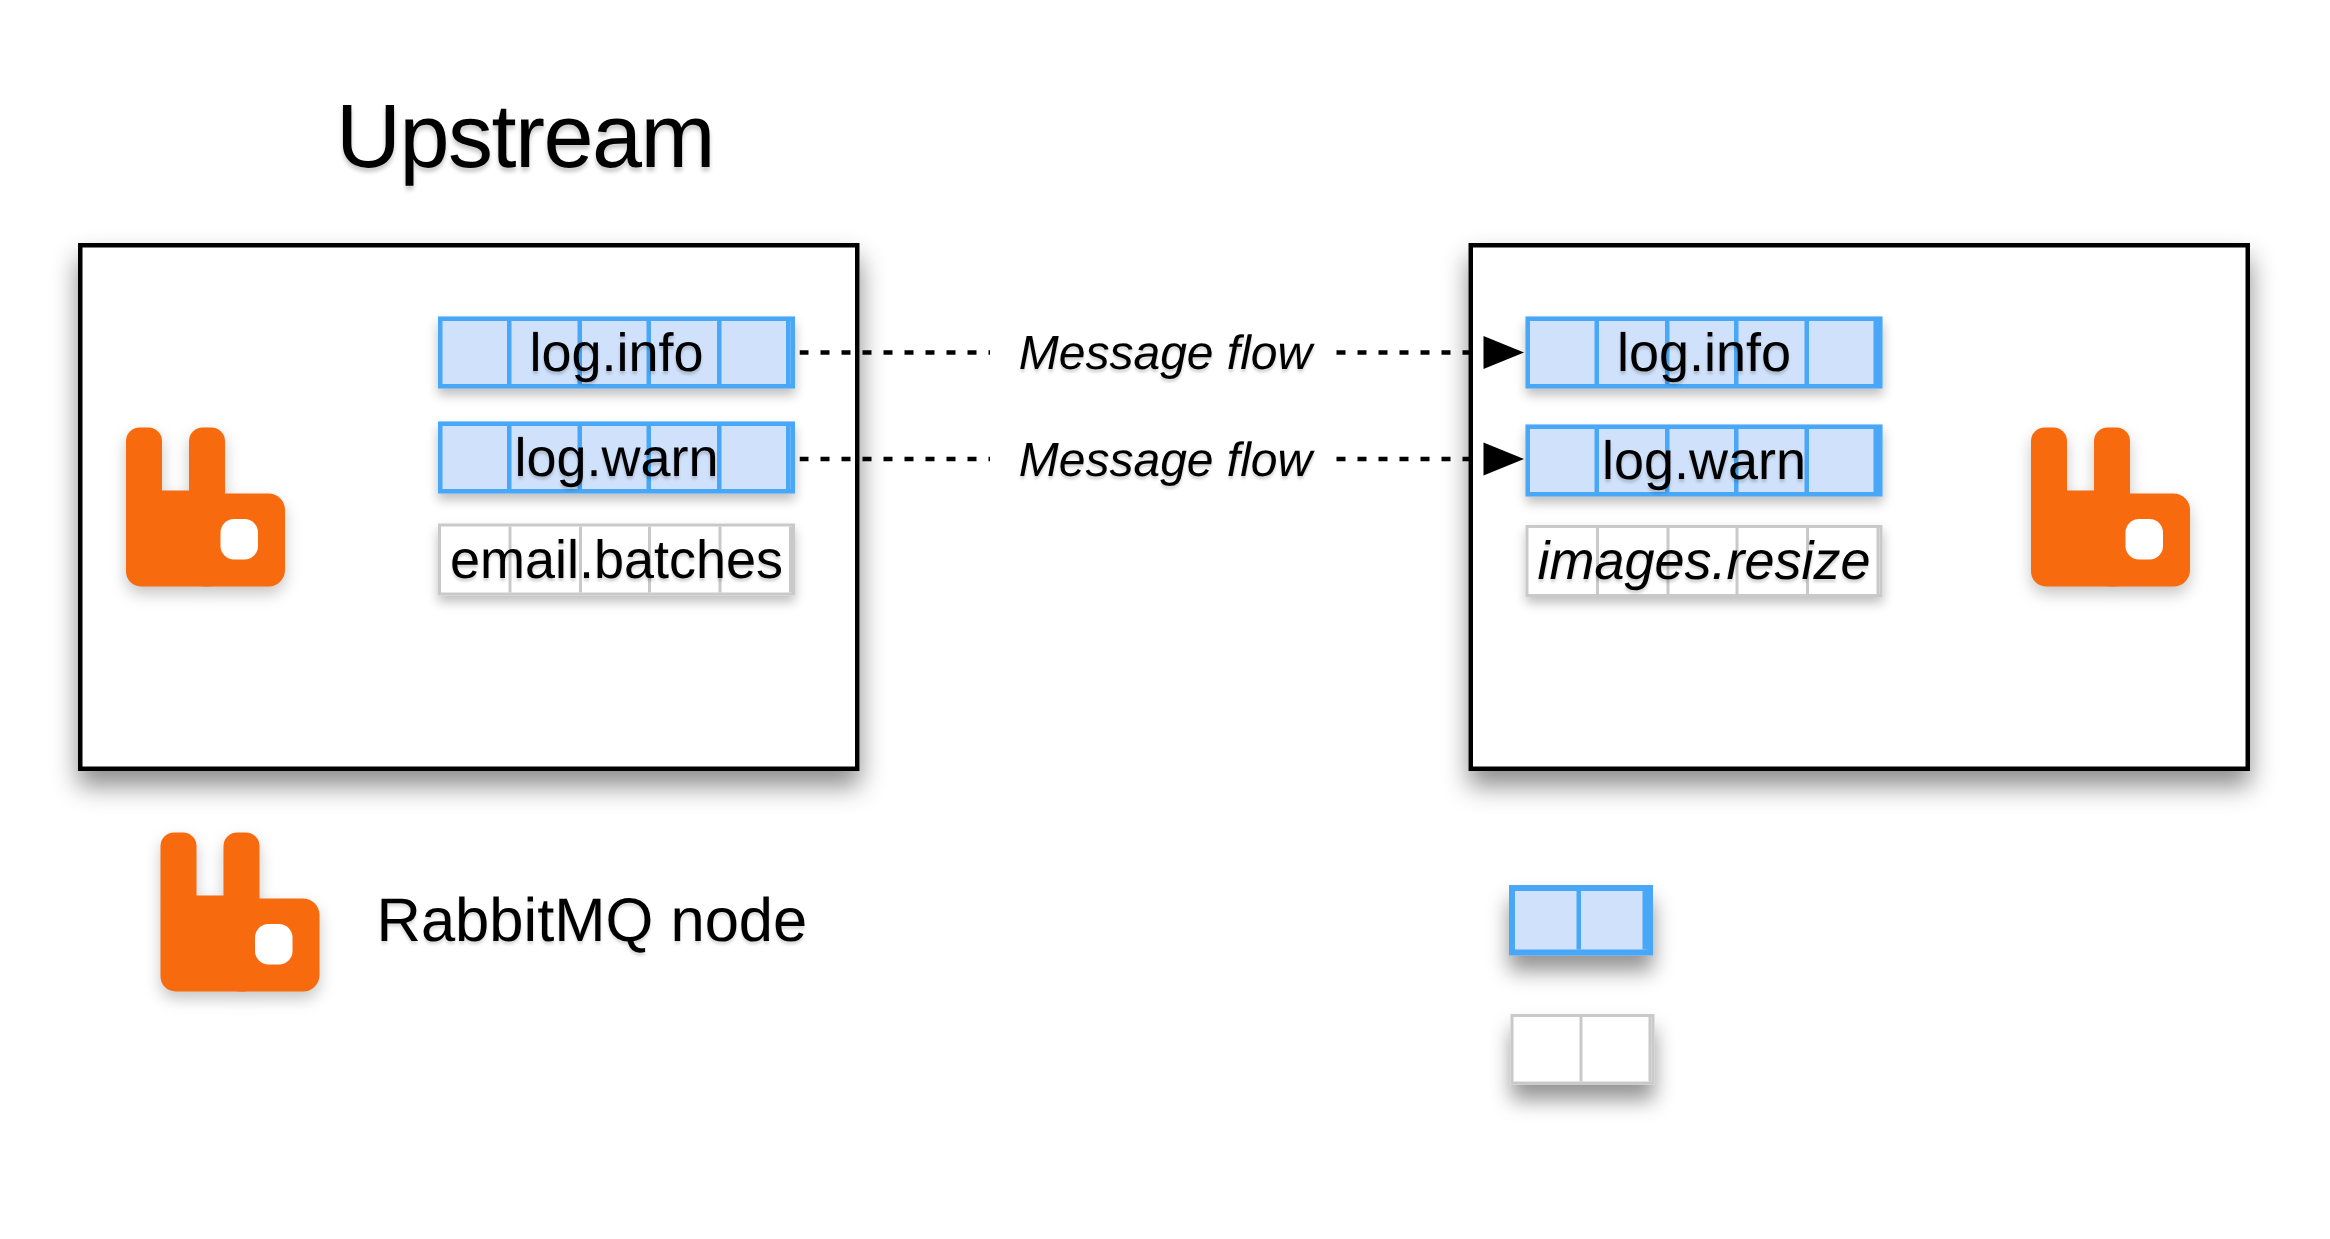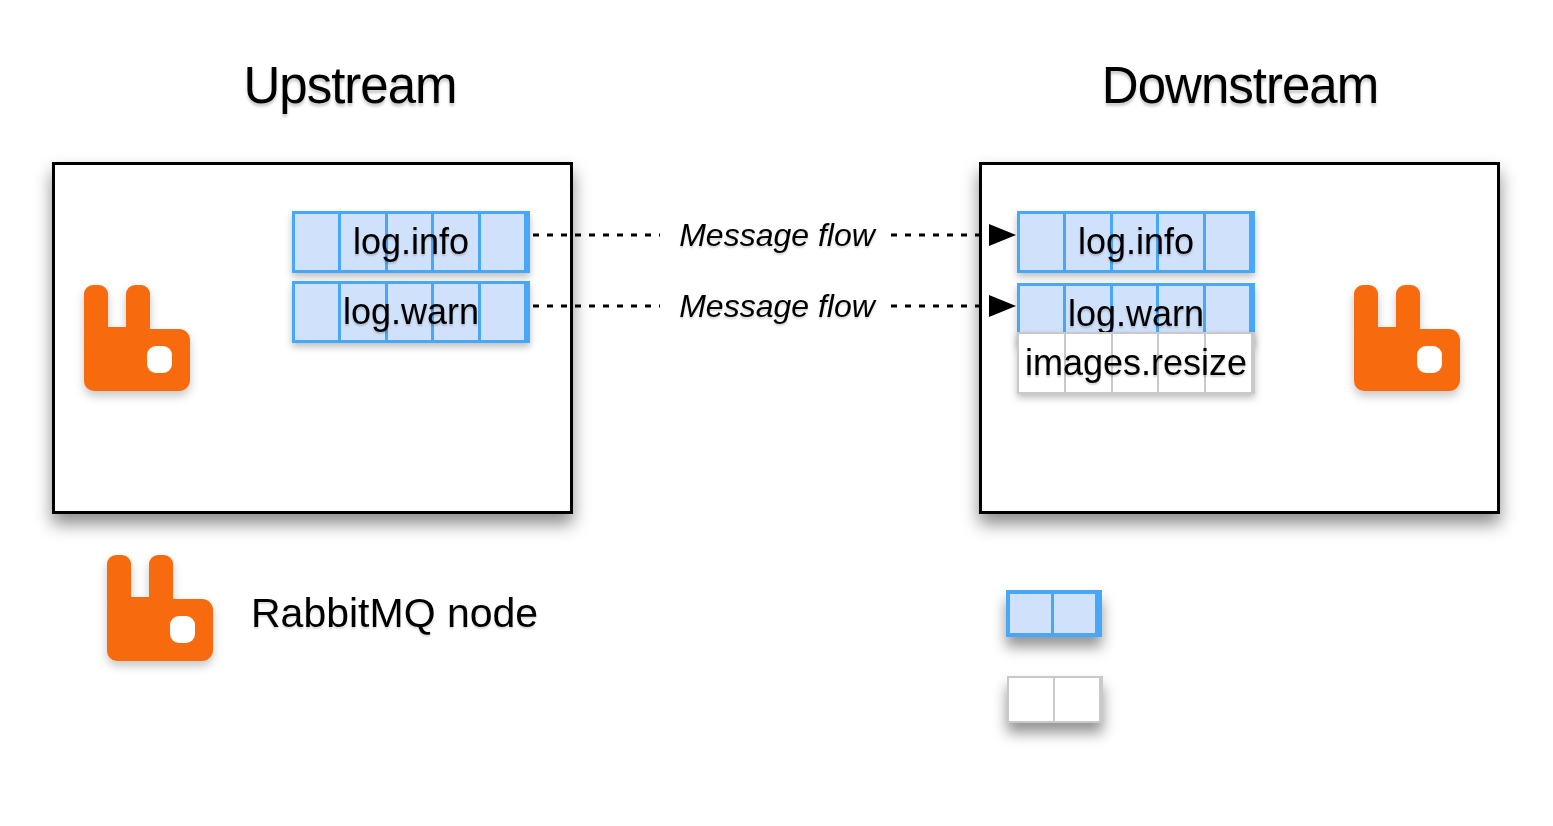--- a/index.html
+++ b/index.html
@@ -4,21 +4,21 @@
 <style>
   html,body{margin:0;padding:0;background:#fff;}
   #canvas{
     position:relative;width:1553px;height:826px;background:#fff;
     font-family:"Liberation Sans",sans-serif;color:#000;overflow:hidden;
   }
 
   
   .section-title{
     position:absolute;width:600px;text-align:center;
-    font-size:51px;line-height:1.1;font-weight:400;letter-spacing:-1px;
+    font-size:60px;line-height:1.1;font-weight:400;letter-spacing:-1px;
     text-shadow:0 3px 3px rgba(0,0,0,0.22);
   }
   #title-upstream{left:50px;top:58px;}
   #title-downstream{left:940px;top:58px;}
 
   
   .node-box{
     position:absolute;width:515px;height:346px;background:#fff;
     border:3px solid var(--box-border,#000);
     box-shadow:0 10px 16px rgba(0,0,0,0.45);
@@ -27,21 +27,21 @@
   #downstream-box{left:979px;top:162px;}
 
   
   .rabbit{position:absolute;width:110px;height:110px;filter:drop-shadow(0 5px 5px rgba(0,0,0,0.22));}
   #rabbit-upstream{left:82px;top:283px;}
   #rabbit-downstream{left:1352px;top:283px;}
   #rabbit-legend{left:105px;top:553px;}
 
   
   .queue{
-    position:absolute;width:238px;height:62px;display:flex;box-sizing:border-box;
+    position:absolute;width:238px;height:48px;display:flex;box-sizing:border-box;
     box-shadow:0 4px 7px rgba(0,0,0,0.25);
   }
   .queue.federated{
     background:var(--queue-fill-blue,#d0e1fb);
     border:3px solid var(--queue-border-blue,#48a7f7);
   }
   .queue.federated .cell{border-right:3px solid var(--queue-border-blue,#48a7f7);}
   .queue.unfederated{
     background:#fff;
     border:2px solid var(--queue-border-gray,#c9c9c9);
@@ -51,21 +51,21 @@
   .queue .cell:last-child{border-right:none;}
   .queue .queue-label{
     position:absolute;inset:0;display:flex;align-items:center;justify-content:center;
     font-size:36px;white-space:nowrap;text-shadow:0 2px 2px rgba(0,0,0,0.18);
   }
   #uq-loginfo{left:292px;top:211px;}
   #uq-logwarn{left:292px;top:281px;}
   #uq-email{left:292px;top:349px;}
   #dq-loginfo{left:1017px;top:211px;}
   #dq-logwarn{left:1017px;top:283px;}
-  #dq-images{left:1017px;top:332px;}
+  #dq-images{left:1017px;top:350px;font-style:italic;}
 
   
   .flow-row{position:absolute;left:533px;width:484px;height:40px;z-index:5;}
   #flow-1{top:215px;}
   #flow-2{top:286px;}
   .flow-row svg{position:absolute;left:0;top:0;}
   .flow-label{
     position:absolute;left:130px;top:0;width:228px;height:40px;
     display:flex;align-items:center;justify-content:center;
     font-size:32px;white-space:nowrap;text-shadow:0 2px 2px rgba(0,0,0,0.18);font-style:italic;
@@ -95,21 +95,20 @@
   }
   #swatch-unfederated .cell{flex:1;border-right:2px solid var(--queue-border-gray,#c9c9c9);}
   .swatch .cell:last-child{border-right:none;}
 </style>
 </head>
 <body>
 
 <div id="canvas">
 
   <div class="section-title" id="title-upstream">Upstream</div>
-  <div class="section-title" id="title-downstream">Downstream</div>
 
   <div class="node-box" id="upstream-box"></div>
 
   <div class="node-box" id="downstream-box"></div>
 
   <svg class="rabbit" id="rabbit-upstream" viewBox="0 0 110 110">
     <rect x="2" y="2" width="24" height="58" rx="9" style="fill:var(--orange,#f86a0e)"></rect>
     <rect x="44" y="2" width="24" height="58" rx="9" style="fill:var(--orange,#f86a0e)"></rect>
     <rect x="2" y="44" width="66" height="64" rx="10" style="fill:var(--orange,#f86a0e)"></rect>
     <rect x="44" y="46" width="64" height="62" rx="11" style="fill:var(--orange,#f86a0e)"></rect>
@@ -132,20 +131,28 @@
     <div class="queue-label">log.info</div>
   </div>
   <div class="queue federated" id="uq-logwarn">
     <div class="cell"></div>
     <div class="cell"></div>
     <div class="cell"></div>
     <div class="cell"></div>
     <div class="cell"></div>
     <div class="queue-label">log.warn</div>
   </div>
+  <div class="queue unfederated" id="uq-email">
+    <div class="cell"></div>
+    <div class="cell"></div>
+    <div class="cell"></div>
+    <div class="cell"></div>
+    <div class="cell"></div>
+    <div class="queue-label">email.batches</div>
+  </div>
 
   <div class="queue federated" id="dq-loginfo">
     <div class="cell"></div>
     <div class="cell"></div>
     <div class="cell"></div>
     <div class="cell"></div>
     <div class="cell"></div>
     <div class="queue-label">log.info</div>
   </div>
   <div class="queue federated" id="dq-logwarn">

